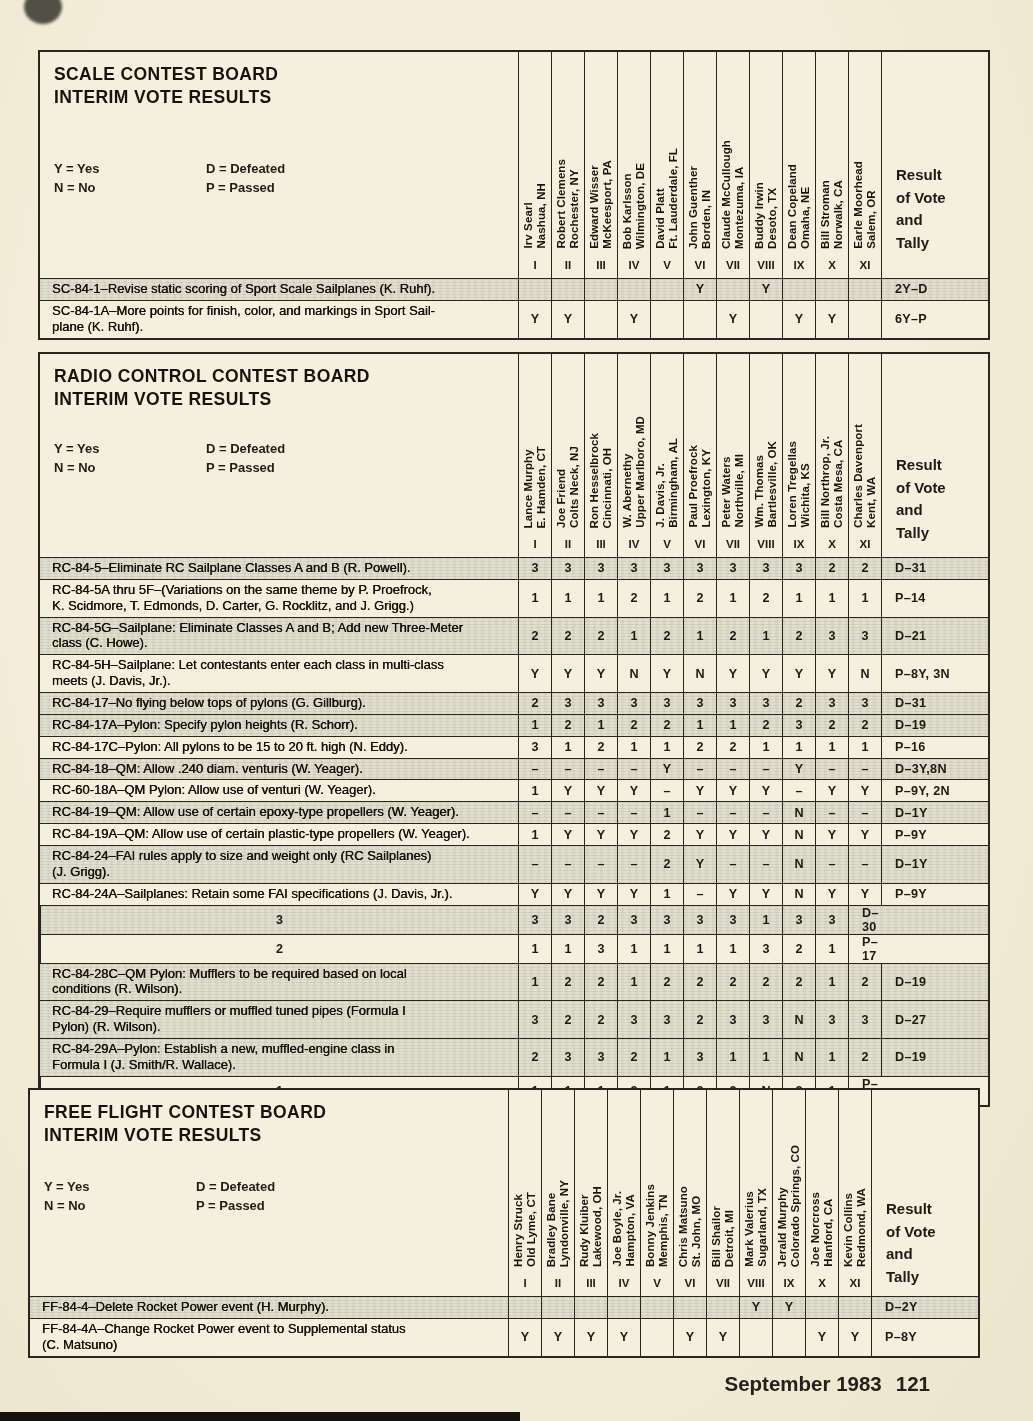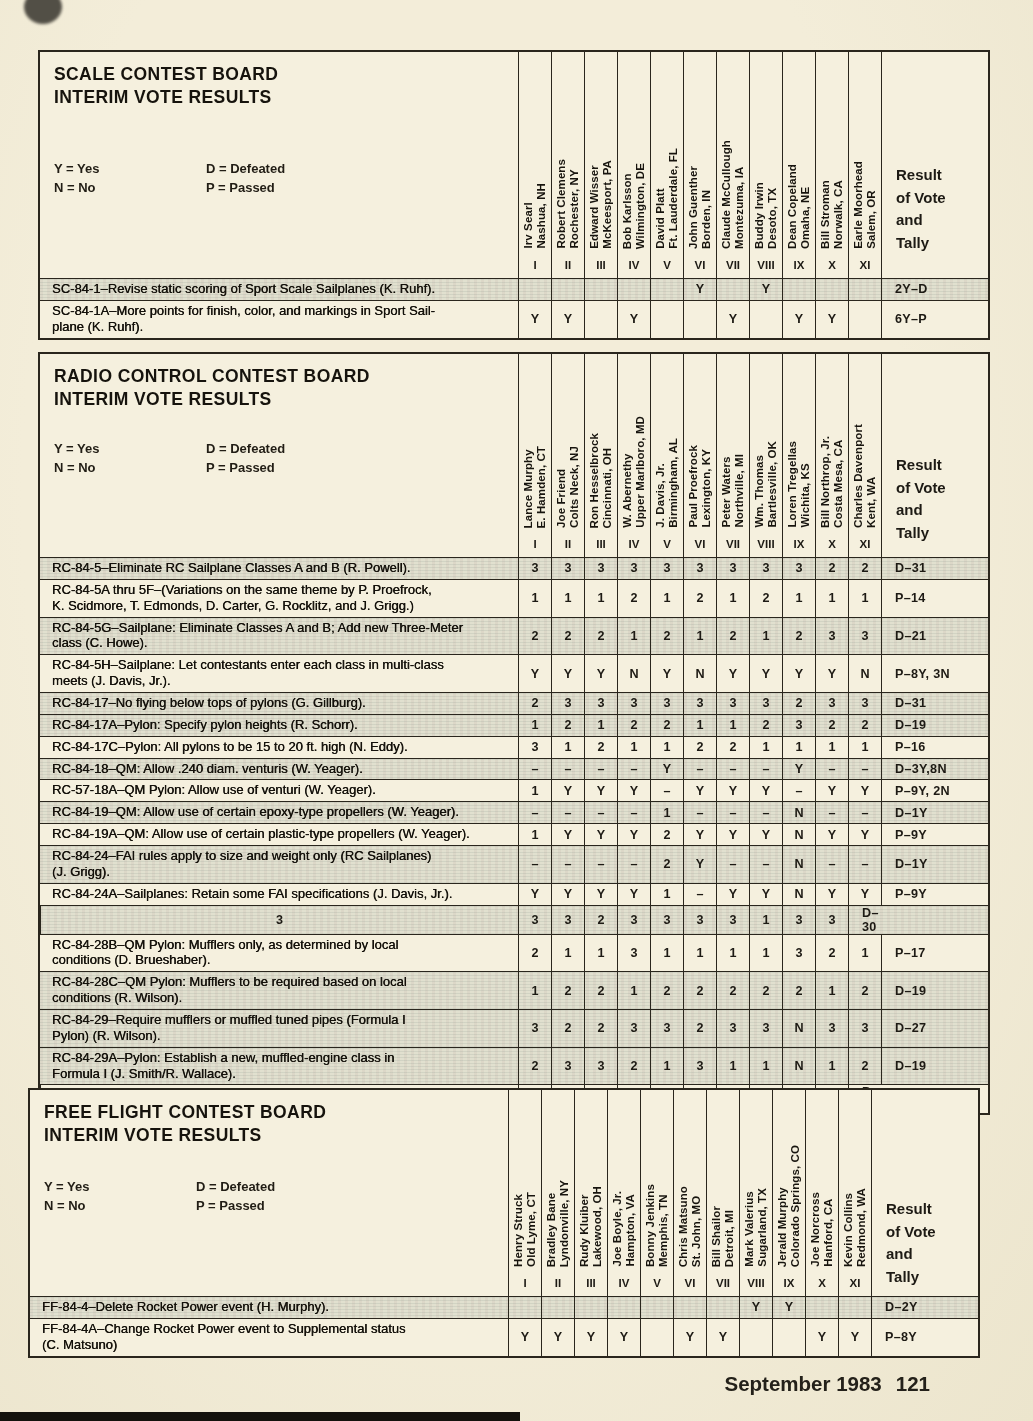--- a/index.html
+++ b/index.html
@@ -464,21 +464,21 @@
           <div class="vote">Y</div>
           <div class="vote">–</div>
           <div class="vote">–</div>
           <div class="vote">–</div>
           <div class="vote">Y</div>
           <div class="vote">–</div>
           <div class="vote">–</div>
           <div class="rcell">D–3Y,8N</div>
         </div>
         <div class="row">
-          <div class="dcell">RC-57-18A–QM Pylon: Allow use of venturi (W. Yeager).</div>
+          <div class="dcell">RC-60-18A–QM Pylon: Allow use of venturi (W. Yeager).</div>
           <div class="vote">1</div>
           <div class="vote">Y</div>
           <div class="vote">Y</div>
           <div class="vote">Y</div>
           <div class="vote">–</div>
           <div class="vote">Y</div>
           <div class="vote">Y</div>
           <div class="vote">Y</div>
           <div class="vote">–</div>
           <div class="vote">Y</div>
@@ -554,22 +554,20 @@
           <div class="vote">3</div>
           <div class="vote">3</div>
           <div class="vote">3</div>
           <div class="vote">3</div>
           <div class="vote">1</div>
           <div class="vote">3</div>
           <div class="vote">3</div>
           <div class="rcell">D–30</div>
         </div>
         <div class="row">
-          <div class="dcell">RC-84-28B–QM Pylon: Mufflers only, as determined by local
-conditions (D. Brueshaber).</div>
           <div class="vote">2</div>
           <div class="vote">1</div>
           <div class="vote">1</div>
           <div class="vote">3</div>
           <div class="vote">1</div>
           <div class="vote">1</div>
           <div class="vote">1</div>
           <div class="vote">1</div>
           <div class="vote">3</div>
           <div class="vote">2</div>

